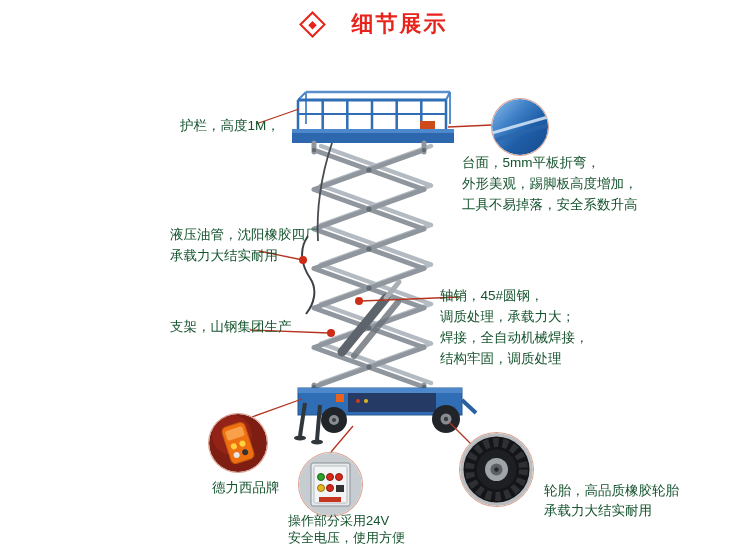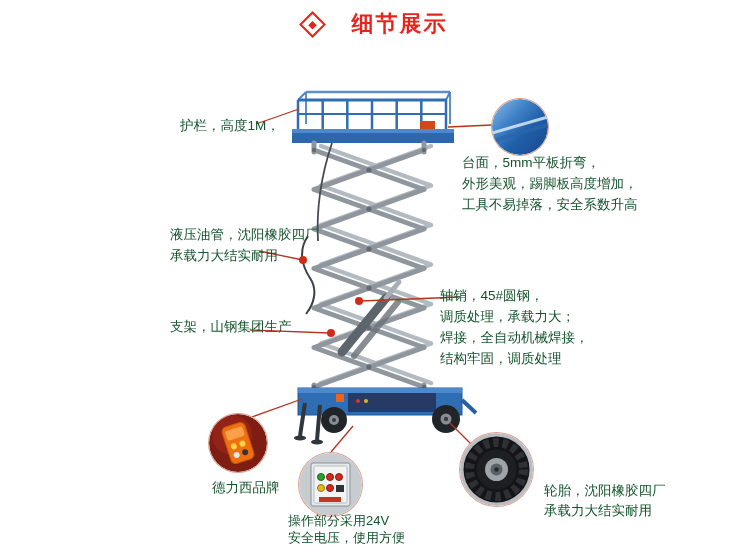--- a/index.html
+++ b/index.html
@@ -226,17 +226,17 @@
   <div class="callout callout-remote">
     <div class="ln">德力西品牌</div>
   </div>
 
   <div class="callout callout-electric">
     <div class="ln">操作部分采用24V</div>
     <div class="ln">安全电压，使用方便</div>
   </div>
 
   <div class="callout callout-tire">
-    <div class="ln">轮胎，沈阳橡胶四厂</div>
+    <div class="ln">轮胎，高品质橡胶轮胎</div>
     <div class="ln">承载力大结实耐用</div>
   </div>
 
 </div>
 
 </body></html>

